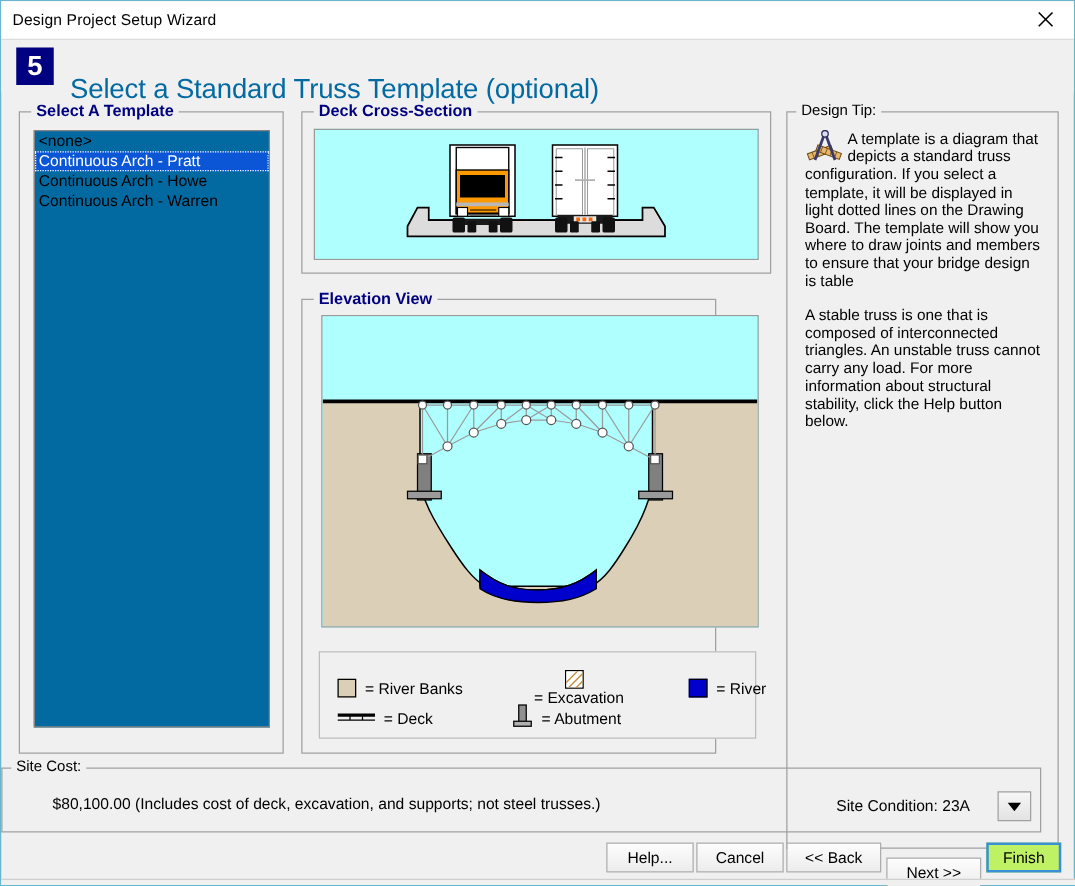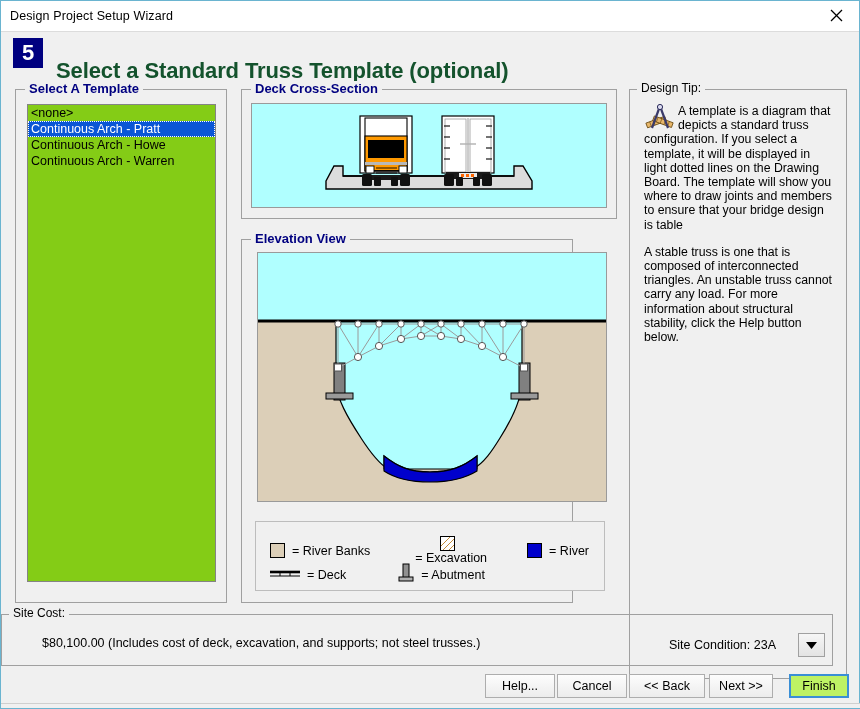--- a/index.html
+++ b/index.html
@@ -61,23 +61,23 @@
     width: 30px; height: 30px;
     background: #000080;
     color: #fff;
     font-size: 22px;
     font-weight: bold;
     display: flex; align-items: center; justify-content: center;
     margin-right: 13px;
     font-family: "Liberation Sans", sans-serif;
   }
   #page-title {
-    color: #14532d;
+    color: #0369a1;
     font-size: 22px;
-    font-weight: bold;
+    font-weight: normal;
     letter-spacing: -0.1px;
     margin-top: 35px;
   }
   
   .groupbox {
     position: absolute;
     box-sizing: border-box;
     border: 1px solid #a0a0a0;
     background: transparent;
   }
@@ -97,21 +97,21 @@
     font-weight: normal;
     font-size: 12px;
     left: 7px;
   }
   
   #template-group { left: 14px; top: 88px; width: 212px; height: 514px; }
   #template-list {
     position: absolute;
     left: 11px; top: 14px;
     width: 189px; height: 478px;
-    background: #84cc16;
+    background: #0369a1;
     border: 1px solid #848484;
     box-sizing: border-box;
     overflow: hidden;
   }
   .list-item {
     height: 16px;
     line-height: 16px;
     padding-left: 3px;
     font-size: 12.5px;
     white-space: nowrap;
@@ -146,21 +146,21 @@
     overflow: hidden;
   }
   #legend-box {
     position: absolute;
     left: 13px; top: 281px;
     width: 350px; height: 70px;
     border: 1px solid #bdbdbd;
     background: #f0f0f0;
     box-sizing: border-box;
   }
-  .legend-row { position: absolute; display: flex; align-items: center; }
+  .legend-row { position: absolute; display: flex; align-items: center; gap: 12px; }
   .legend-item { display: flex; align-items: center; }
   .legend-text { font-size: 12.5px; color: #000; margin-left: 7px; white-space: nowrap; }
   .sw-box {
     width: 15px; height: 15px;
     border: 1px solid #000;
     box-sizing: border-box;
   }
   
   #tip-group { left: 628px; top: 88px; width: 218px; height: 590px; }
   #tip-body {
@@ -493,18 +493,18 @@
       <svg width="11" height="7" viewBox="0 0 11 7">
         <polygon points="0,0 11,0 5.5,7" fill="#000"></polygon>
       </svg>
     </div>
   </div>
 
   <div id="buttonbar">
     <div class="btn" style="left:484px; top:2px; width:70px;">Help...</div>
     <div class="btn" style="left:556px; top:2px; width:70px;">Cancel</div>
     <div class="btn" style="left:628px; top:2px; width:76px;">&lt;&lt; Back</div>
-    <div class="btn" style="left:708px; top:2px; width:64px;">Next &gt;&gt;</div>
+    <div class="btn" style="left:708px; top:14px; width:76px;">Next &gt;&gt;</div>
     <div class="btn default" style="left:788px; top:2px; width:60px;">Finish</div>
   </div>
 
   <div id="bottom-accent"></div>
 </div>
 
 </body></html>

